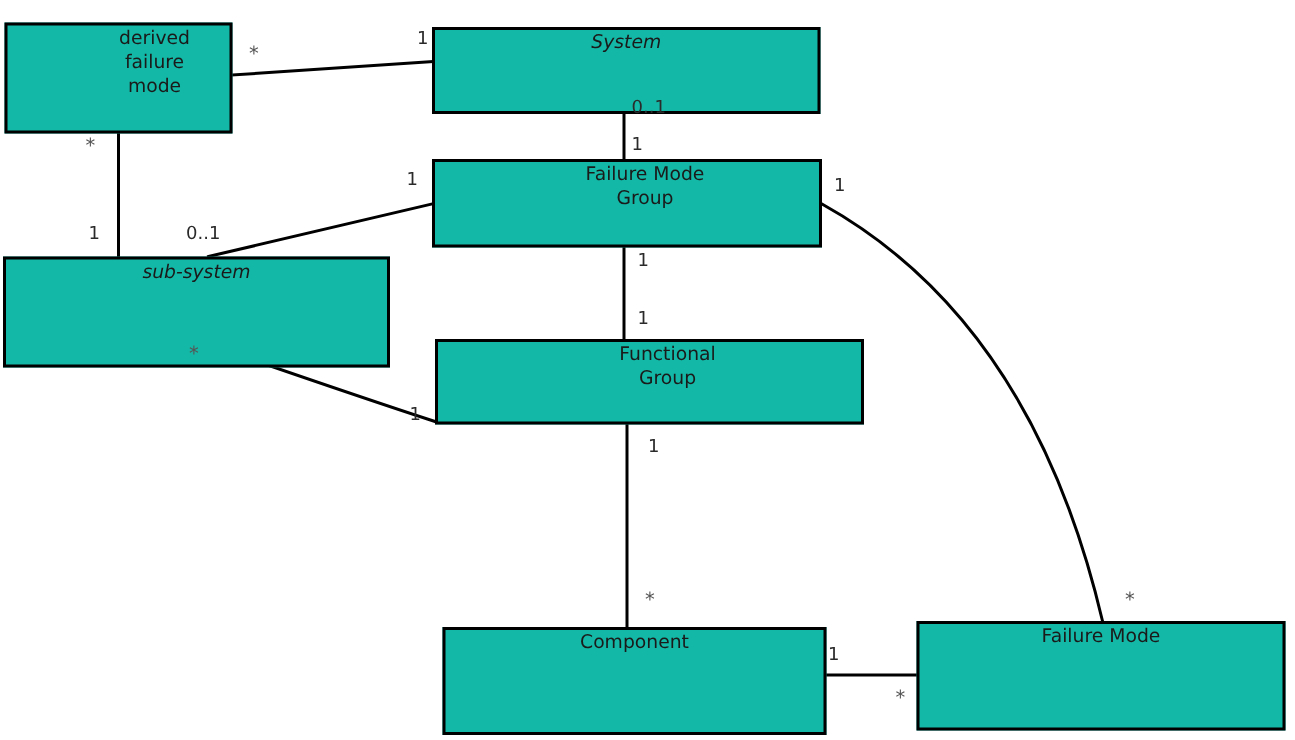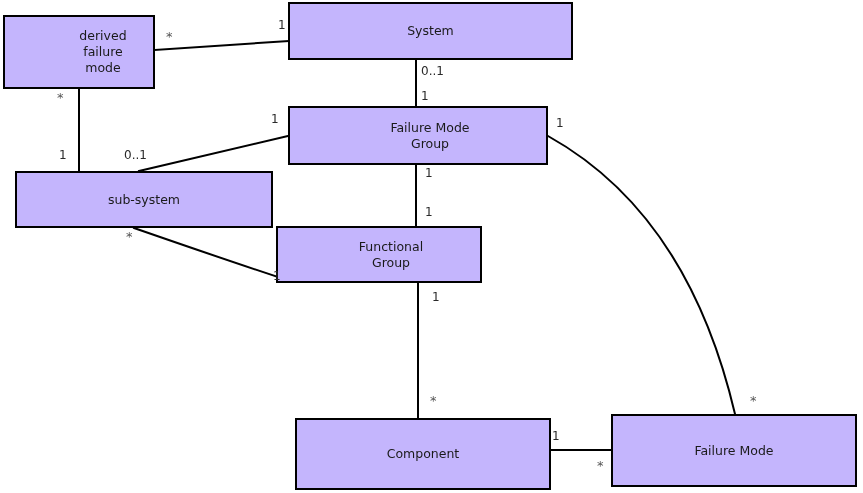--- a/index.html
+++ b/index.html
@@ -21,23 +21,22 @@
     position: absolute;
     left: 0;
     top: 0;
     width: 863px;
     height: 493px;
   }
   .uml-class {
     position: absolute;
     box-sizing: border-box;
     border: 2px solid #000000;
-    background: #c4b5fd;
+    background: #14b8a6;
     display: flex;
-    align-items: center;
     justify-content: center;
     z-index: 2;
   }
   .uml-class .class-name {
     font-size: 12.5px;
     color: #1a1a1a;
     line-height: 16px;
     text-align: center;
     white-space: pre-line;
     padding: 0 4px;
@@ -89,34 +88,34 @@
       <path d="M 548 136 Q 688 214 735 414"></path>
     </g>
   </svg>
 
   <div class="uml-class label-shift" style="left:3px; top:15px; width:152px; height:74px;">
     <span class="class-name">derived
 failure
 mode</span>
   </div>
 
-  <div class="uml-class" style="left:288px; top:2px; width:285px; height:58px;">
+  <div class="uml-class" style="left:288px; top:18px; width:259px; height:58px;font-style:italic;">
     <span class="class-name">System</span>
   </div>
 
   <div class="uml-class label-shift-sm" style="left:288px; top:106px; width:260px; height:59px;">
     <span class="class-name">Failure Mode
 Group</span>
   </div>
 
-  <div class="uml-class" style="left:15px; top:171px; width:258px; height:57px;">
+  <div class="uml-class" style="left:2px; top:171px; width:258px; height:74px;font-style:italic;">
     <span class="class-name">sub-system</span>
   </div>
 
-  <div class="uml-class label-shift-sm" style="left:276px; top:226px; width:206px; height:57px;">
+  <div class="uml-class label-shift-sm" style="left:290px; top:226px; width:286px; height:57px;">
     <span class="class-name">Functional
 Group</span>
   </div>
 
   <div class="uml-class" style="left:295px; top:418px; width:256px; height:72px;">
     <span class="class-name">Component</span>
   </div>
 
   <div class="uml-class" style="left:611px; top:414px; width:246px; height:73px;">
     <span class="class-name">Failure Mode</span>

